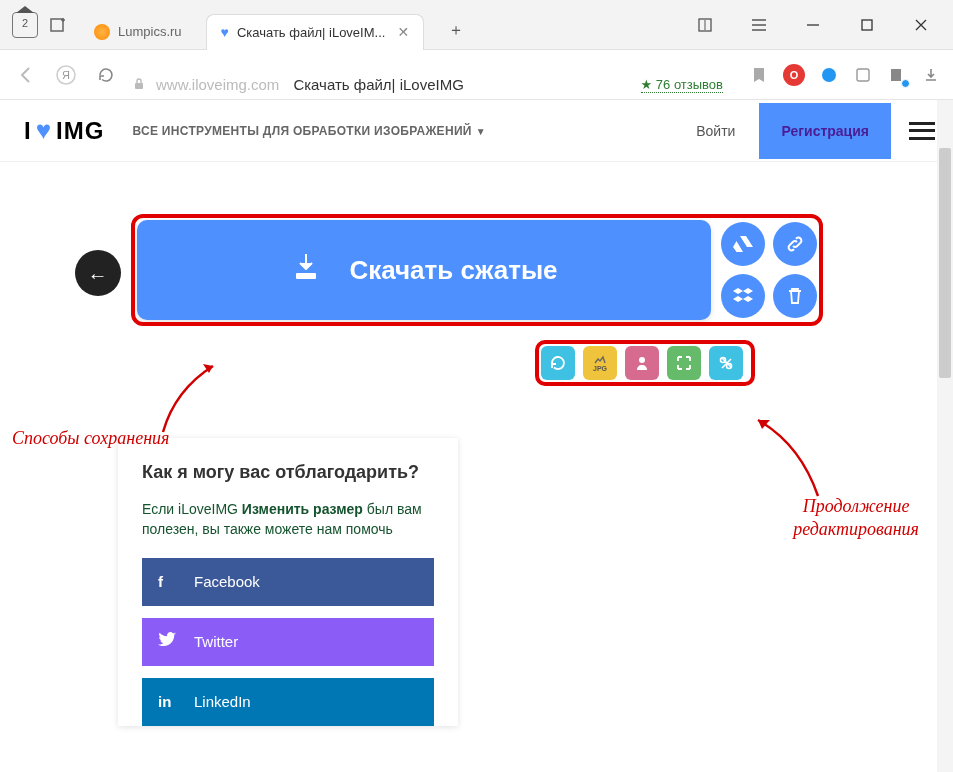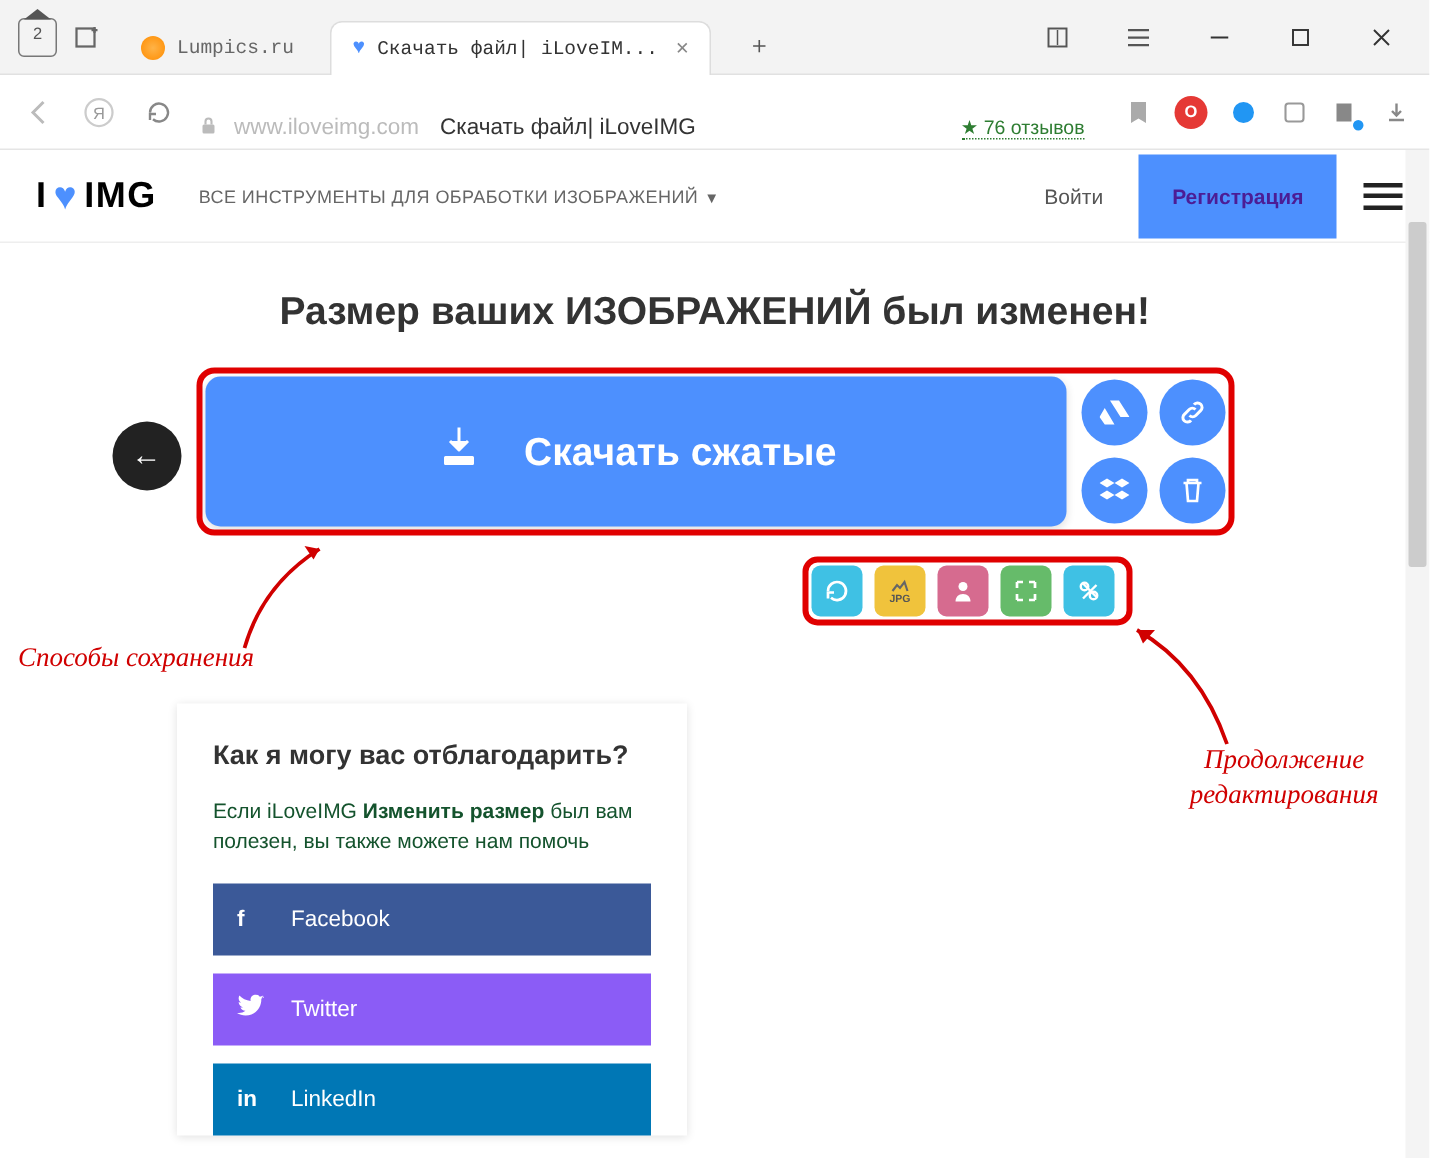--- a/index.html
+++ b/index.html
@@ -5,21 +5,21 @@
 * { box-sizing: border-box; margin: 0; padding: 0; }
 body { font-family: Arial, sans-serif; background: #fff; width: 953px; height: 772px; overflow: hidden; position: relative; }
 
 
 .titlebar { height: 50px; background: #f3f3f3; display: flex; align-items: center; border-bottom: 1px solid #e1e1e1; padding: 0 4px; }
 .tb-left { display: flex; align-items: center; gap: 10px; padding-left: 8px; }
 .tb-icon { width: 22px; height: 22px; display: flex; align-items: center; justify-content: center; color: #555; }
 .tb-home { border: 1px solid #777; border-radius: 4px; width: 26px; height: 26px; position: relative; }
 .tb-home::before { content:""; position:absolute; top:-7px; left:3px; width:0; height:0; border-left:9px solid transparent; border-right:9px solid transparent; border-bottom:7px solid #555;}
 .tb-home-num { position:absolute; top:4px; left:0; right:0; text-align:center; font-size:11px; color:#555;}
-.tab { height: 36px; display:flex; align-items:center; padding: 0 14px; font-size:13px; color:#666; gap:8px; border-top-left-radius:8px; border-top-right-radius:8px; margin-top:14px;font-family:Liberation Mono, monospace;}
+.tab { height: 36px; display:flex; align-items:center; padding: 0 14px; font-size:13px; color:#666; gap:8px; border-top-left-radius:8px; border-top-right-radius:8px; margin-top:14px;}
 .tab.active { background:#fff; border:1px solid #ddd; border-bottom:none; color:#333;}
 .tab-favicon { width:16px; height:16px; border-radius:50%; }
 .tab-close { font-size:14px; color:#888; margin-left:4px;}
 .newtab { width:28px; height:28px; border-radius:50%; display:flex; align-items:center; justify-content:center; color:#555; font-size:16px; margin-left:8px; margin-top:12px;}
 .tb-right { margin-left:auto; display:flex; gap:18px; padding-right:10px; }
 .winbtn { width:36px; height:30px; display:flex; align-items:center; justify-content:center; color:#444;}
 
 .addrbar { height: 50px; display:flex; align-items:center; padding: 0 12px; gap:12px; border-bottom:1px solid #e5e5e5;}
 .nav-btn { width:28px; height:28px; display:flex; align-items:center; justify-content:center; color:#999;}
 .url-zone { display:flex; align-items:center; gap:8px; flex:1;margin-top:20px; }
@@ -27,21 +27,21 @@
 .url-host { color:#bbb; font-size:15px;}
 .url-title { color:#333; font-size:15px; margin-left:6px;}
 .reviews { color:#2e7d32; font-size:13px; border-bottom:1px dotted #2e7d32; margin-left:auto;}
 .addr-icons { display:flex; gap:14px; align-items:center; margin-left:14px;}
 .addr-ic { width:20px; height:20px; display:flex; align-items:center; justify-content:center;}
 
 
 .site-hdr { height: 62px; display:flex; align-items:center; border-bottom:1px solid #eee; padding-left:24px;}
 .logo { display:flex; align-items:center; font-weight:800; font-size:24px; letter-spacing:1px; gap:4px;}
 .logo-heart { color:#4d90fe; font-size:26px;}
-.hdr-text { font-size:12px; font-weight:400; color:#666; margin-left:28px; letter-spacing:.3px;}
+.hdr-text { font-size:12px; font-weight:700; color:#666; margin-left:28px; letter-spacing:.3px;}
 .hdr-caret { font-size:10px; margin-left:4px; color:#666;}
 .login { margin-left:auto; padding: 0 24px; font-size:14px; font-weight:400; color:#555;}
 .reg { background:#4d90fe; color:#4c1d95; font-size:14px; font-weight:700; padding: 0 22px; height:56px; display:flex; align-items:center;}
 .menu { width:62px; height:62px; display:flex; align-items:center; justify-content:center;}
 .menu-lines { width:26px; height:18px; display:flex; flex-direction:column; justify-content:space-between;}
 .menu-lines div{ height:3px; background:#222;}
 
 
 .content { position:relative; padding-top: 30px;}
 .h1 { text-align:center; font-size:26px; font-weight:700; color:#333;}
@@ -211,21 +211,20 @@
         <div></div>
       </div>
     </div>
 </div>
 
 <div class="scroll">
     <div class="thumb"></div>
   </div>
 
 <div class="content">
-  <h1 class="h1">Размер ваших ИЗОБРАЖЕНИЙ был изменен!</h1>
 
   <div class="download-zone">
     <div class="redbox"></div>
     <div class="back-btn">←</div>
     <div class="dl-row">
       <div class="big-btn">
         <span class="big-btn-icon">
           <svg width="34" height="34" viewBox="0 0 34 34">
               <path d="M17 4v14m-6-5l6 6 6-6M8 24h18v4H8z" fill="#fff" stroke="#fff" stroke-width="2" stroke-linejoin="round"></path>
             </svg>

